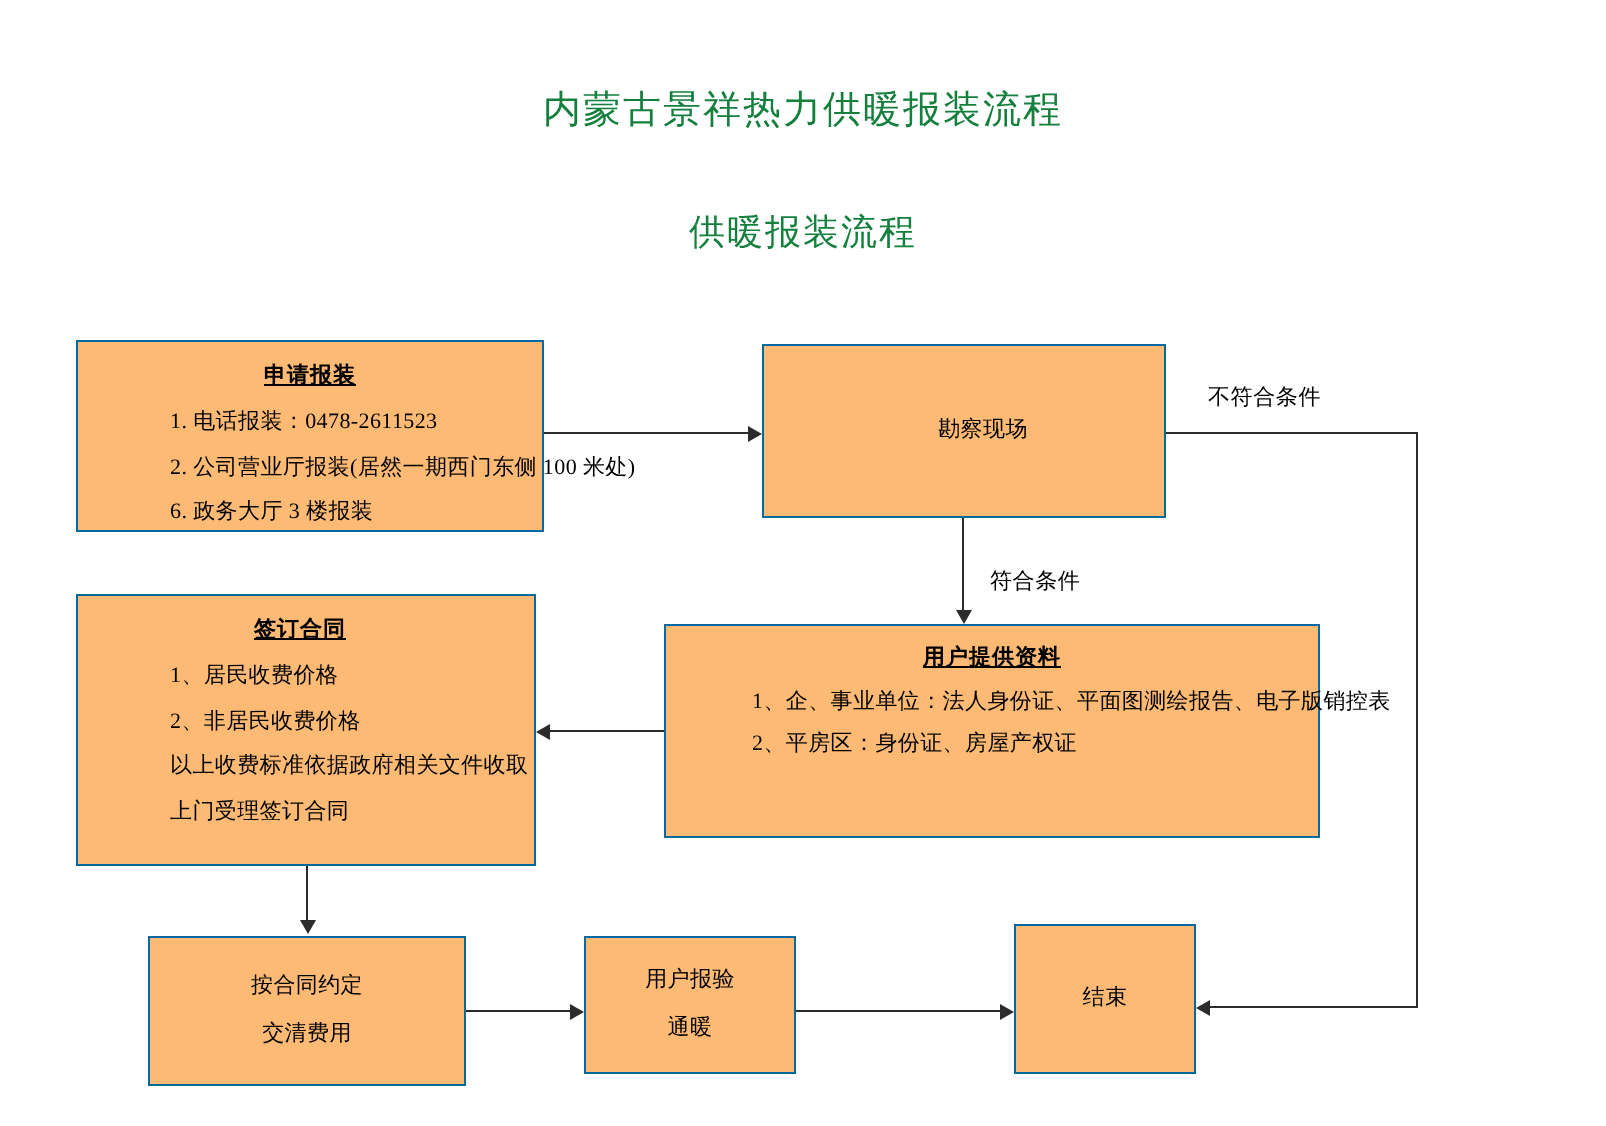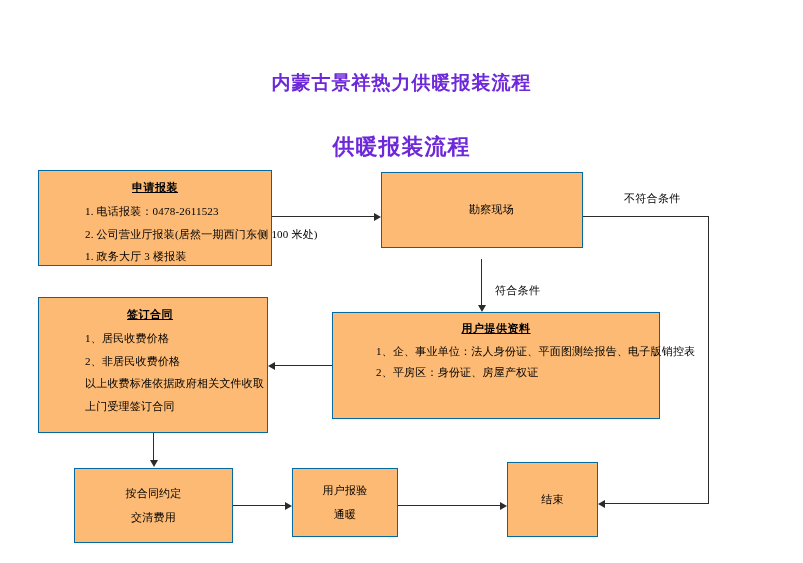--- a/index.html
+++ b/index.html
@@ -16,32 +16,31 @@
     width: 803px;
     height: 563px;
     background: #ffffff;
     overflow: hidden;
   }
   .title {
     position: absolute;
     left: 0;
     width: 803px;
     text-align: center;
-    font-weight: bold;
-    color: #6d28d9;
-    margin-top: 28px;
+    font-weight: normal;
+    color: #15803d;
   }
   #doc-title {
     top: 42px;
     font-size: 19px;
     letter-spacing: 1px;
   }
   #doc-subtitle {
     top: 104px;
-    font-size: 22px;
+    font-size: 18px;
     letter-spacing: 1px;
   }
   .node {
     position: absolute;
     box-sizing: border-box;
     border: 1px solid #0369a1;
     background: #fdba74;
     font-family: Liberation Serif, serif;
   }
   .node-title {
@@ -79,21 +78,21 @@
     padding: 9px 10px 0 10px;
   }
   #node-apply .node-title { margin-bottom: 11px; }
   #node-apply .node-line { margin-bottom: 11px; padding-left: 4px; }
 
   
   #node-survey {
     left: 381px;
     top: 172px;
     width: 202px;
-    height: 76px;
+    height: 87px;
     padding-left: 19px;
   }
 
   
   #node-docs {
     left: 332px;
     top: 312px;
     width: 328px;
     height: 107px;
     padding: 8px 8px 0 8px;
@@ -176,21 +175,21 @@
 
 <div id="page">
 
   <div class="title" id="doc-title">内蒙古景祥热力供暖报装流程</div>
   <div class="title" id="doc-subtitle">供暖报装流程</div>
 
   <div class="node" id="node-apply">
     <div class="node-title">申请报装</div>
     <div class="node-line">1.  电话报装：0478-2611523</div>
     <div class="node-line">2.  公司营业厅报装(居然一期西门东侧 100 米处)</div>
-    <div class="node-line">1.  政务大厅 3 楼报装</div>
+    <div class="node-line">6.  政务大厅 3 楼报装</div>
   </div>
 
   <div class="node" id="node-survey">
     <div class="node-center">
       <div class="node-line">勘察现场</div>
     </div>
   </div>
 
   <div class="node" id="node-docs">
     <div class="node-title">用户提供资料</div>
@@ -242,15 +241,15 @@
   <div class="conn h" style="left:233px; top:505px; width:52px;"></div>
   <div class="arrow right" style="left:285px; top:502px;"></div>
 
   <div class="conn h" style="left:398px; top:505px; width:102px;"></div>
   <div class="arrow right" style="left:500px; top:502px;"></div>
 
   <div class="conn h" style="left:583px; top:216px; width:126px;"></div>
   <div class="conn v" style="left:708px; top:216px; height:288px;"></div>
   <div class="conn h" style="left:605px; top:503px; width:104px;"></div>
   <div class="arrow left" style="left:598px; top:500px;"></div>
-  <div class="edge-label" style="left:624px; top:191px;">不符合条件</div>
+  <div class="edge-label" style="left:604px; top:191px;">不符合条件</div>
 
 </div>
 
 </body></html>

